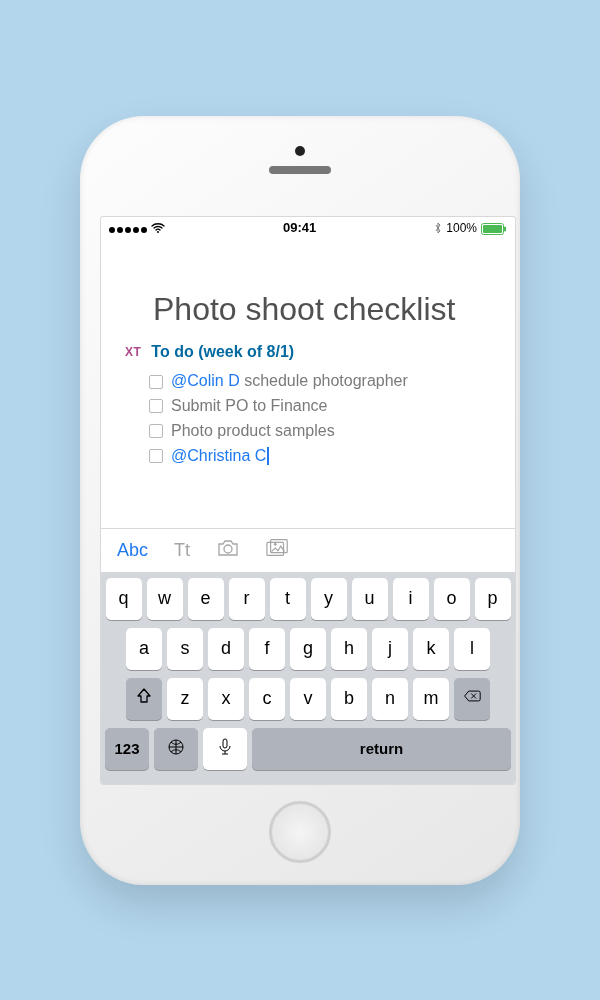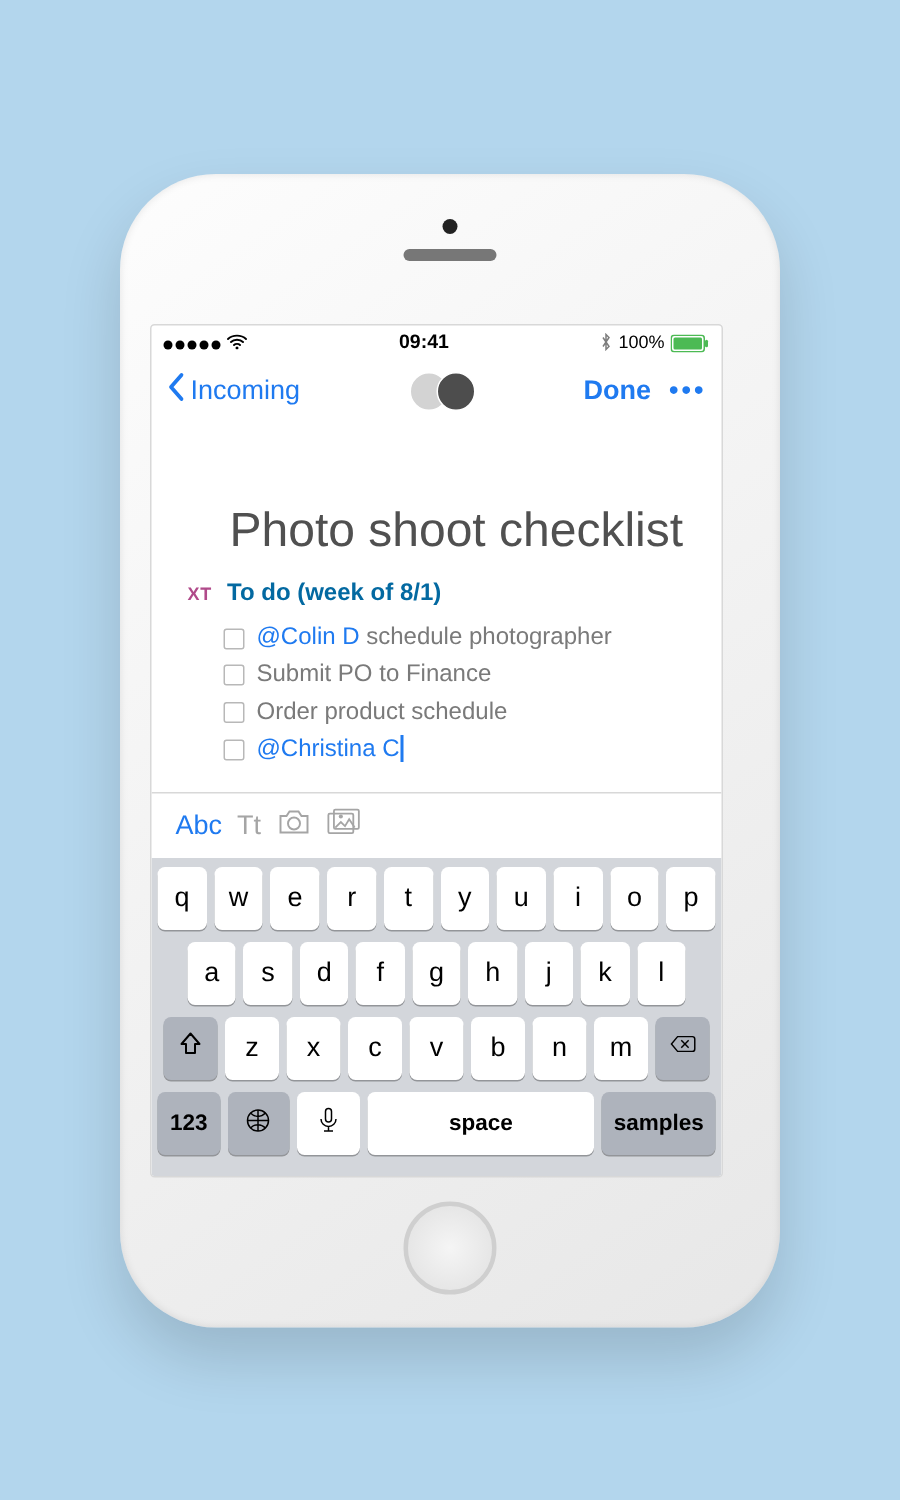--- a/index.html
+++ b/index.html
@@ -5,21 +5,21 @@
   * { margin: 0; padding: 0; box-sizing: border-box; font-family: -apple-system, "Helvetica Neue", Helvetica, Arial, sans-serif; }
   body { width: 600px; height: 1000px; background: #b3d6ed; display: flex; align-items: center; justify-content: center; }
 
   
   .phone {
     width: 440px;
     height: 769px;
     background: linear-gradient(145deg, #fdfdfd, #e7e7e7);
     border-radius: 64px;
     box-shadow: 0 20px 40px rgba(0,0,0,0.15), inset 0 0 6px rgba(0,0,0,0.1);
-    padding: 100px 38px 100px 20px;
+    padding: 100px 4px 100px 20px;
     position: relative;
   }
   .sensor { position:absolute; top:30px; left:50%; transform:translateX(-50%); width:10px; height:10px; background:#222; border-radius:50%; }
   .speaker { position:absolute; top:50px; left:50%; transform:translateX(-50%); width:62px; height:8px; background:#777; border-radius:5px; }
   .homebtn { position:absolute; bottom:22px; left:50%; transform:translateX(-50%); width:62px; height:62px; border-radius:50%; border:3px solid #cfcfcf; background:radial-gradient(#f5f5f5,#e0e0e0); }
 
   .screen {
     width: 100%;
     height: 100%;
     background:#fff;
@@ -53,21 +53,21 @@
   .title { font-size:32px; line-height:1.15; color:#505050; font-weight:400; margin-left:28px; margin-bottom:16px; }
   .heading-row { display:flex; align-items:center; gap:10px; font-size:16px; margin-bottom:8px; }
   .xt { color:#b04a8a; font-size:12px; font-weight:700; letter-spacing:0.5px; }
   .heading { color:#0369a1; font-weight:700; }
   .task { display:flex; align-items:center; gap:8px; margin-left:24px; font-size:16px; color:#7a7a7a; line-height:1.55; }
   .checkbox { width:14px; height:14px; border:1.5px solid #b8b8b8; border-radius:2px; flex-shrink:0; }
   .mention { color:#1f7af0; }
   .cursor { display:inline-block; width:1.5px; height:18px; background:#1f7af0; vertical-align:middle; margin-left:1px; }
 
   
-  .formatbar { height:44px; border-top:1px solid #d8d8d8; display:flex; align-items:center; gap:10px; padding:0 16px; color:#a5a5a5; font-size:18px; }
+  .formatbar { height:44px; border-top:1px solid #d8d8d8; display:flex; align-items:center; gap:26px; padding:0 16px; color:#a5a5a5; font-size:18px; }
   .formatbar .abc { color:#1f7af0; font-weight:400; }
   .formatbar svg { width:24px; height:20px; stroke:#a5a5a5; fill:none; stroke-width:1.3; }
 
   
   .keyboard { background:#d3d6db; padding:6px 4px 6px 4px; }
   .krow { display:flex; justify-content:center; gap:5px; margin-bottom:8px; }
   .key {
     background:#fff; color:#000;
     height:42px; min-width:32px; flex:1;
     border-radius:5px; display:flex; align-items:center; justify-content:center;
@@ -119,57 +119,39 @@
         <span class="battery">
           <svg width="26" height="12" viewBox="0 0 26 12">
               <rect x="0.5" y="0.5" width="22" height="11" rx="2" stroke="#4cba54" fill="none"></rect>
               <rect x="2" y="2" width="19" height="8" rx="1" fill="#4cba54"></rect>
               <rect x="23" y="3.5" width="2" height="5" rx="1" fill="#4cba54"></rect>
             </svg>
         </span>
       </div>
     </div>
 
-    <div class="navbar">
-      <div class="back">
-        <span>
-          <svg viewBox="0 0 14 20">
-              <path d="M10 2 L3 10 L10 18" stroke="#1f7af0" stroke-width="2.5" fill="none" stroke-linecap="round" stroke-linejoin="round"></path>
-            </svg>
-        </span>
-        <span>Incoming</span>
-      </div>
-      <div class="center">
-        <span class="avatar" style="background:#d3d3d3;"></span>
-        <span class="avatar" style="background:#4d4d4d;"></span>
-      </div>
-      <div class="right">
-        <span style="font-weight:600;">Done</span>
-        <span class="more">•••</span>
-      </div>
-    </div>
 
     <div class="content">
       <div class="title">Photo shoot checklist</div>
       <div class="heading-row">
         <span class="xt">XT</span>
         <span class="heading">To do (week of 8/1)</span>
       </div>
 
       <div class="task">
         <span class="checkbox"></span>
         <span><span class="mention">@Colin D</span><span> schedule photographer</span></span>
       </div>
       <div class="task">
         <span class="checkbox"></span>
         <span>Submit PO to Finance</span>
       </div>
       <div class="task">
         <span class="checkbox"></span>
-        <span>Order product schedule</span>
+        <span>Photo product samples</span>
       </div>
       <div class="task">
         <span class="checkbox"></span>
         <span><span class="mention">@Christina C</span><span class="cursor"></span></span>
       </div>
     </div>
 
     <div class="formatbar">
       <span class="abc">Abc</span>
       <span>Tt</span>
@@ -248,21 +230,20 @@
           </span>
         </div>
         <div class="key small" style="background:#fff;">
           <span>
             <svg width="14" height="18" viewBox="0 0 14 18">
                 <rect x="5" y="1" width="4" height="9" rx="2" fill="none" stroke="#000" stroke-width="1"></rect>
                 <path d="M2 8 a5 5 0 0 0 10 0 M7 13 V16 M4 16 H10" stroke="#000" stroke-width="1" fill="none"></path>
               </svg>
           </span>
         </div>
-        <div class="key space">space</div>
-        <div class="key ret">samples</div>
+        <div class="key ret">return</div>
       </div>
     </div>
 
   </div>
 
   <div class="homebtn"></div>
 </div>
 
 </body></html>

